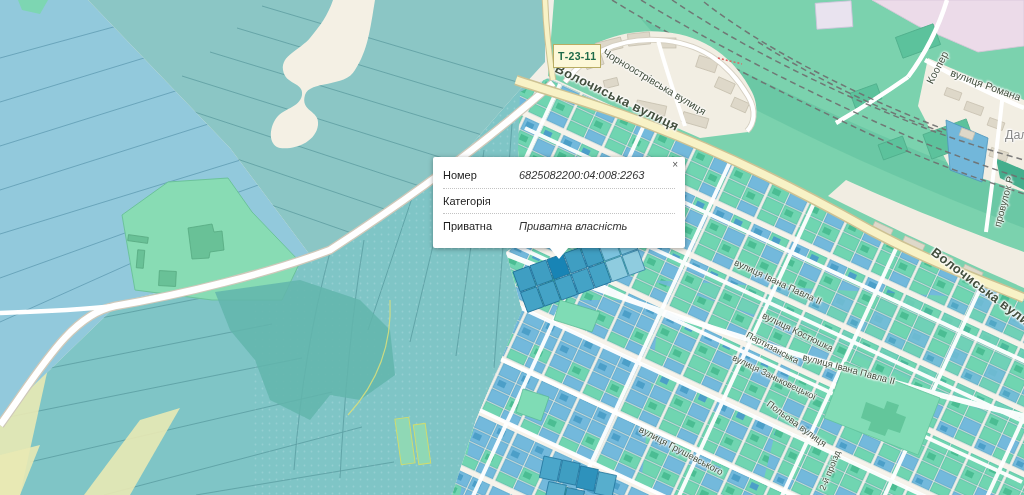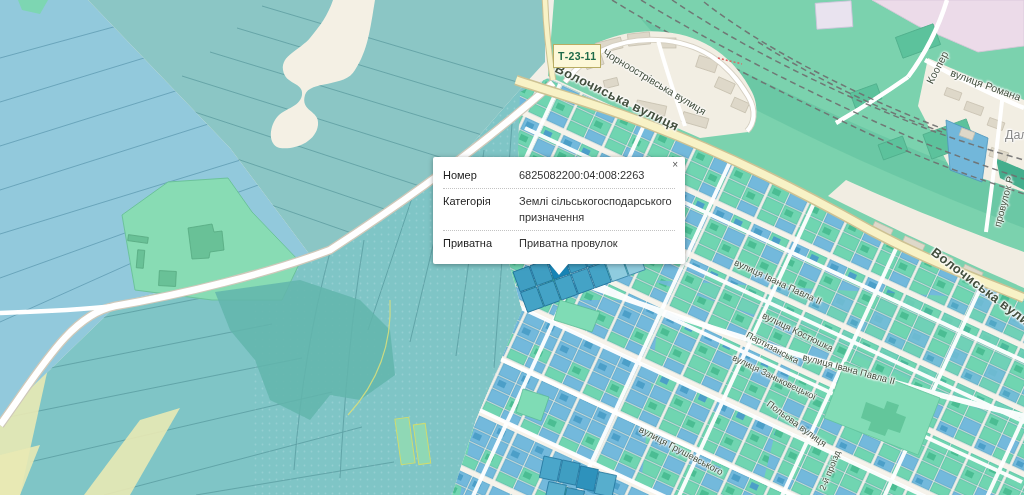--- a/index.html
+++ b/index.html
@@ -44,21 +44,21 @@
     font-size:11px;color:#333;
     z-index:10;box-sizing:border-box;
   }
   .popup .close{
     position:absolute;right:7px;top:3px;
     font-size:10px;color:#555;cursor:pointer;line-height:10px;
   }
   .prow{display:flex;padding:4px 0;}
   .prow + .prow{border-top:1px dotted #c3c3c3;}
   .plabel{width:76px;flex:0 0 76px;font-weight:400;color:#1c1c1c;line-height:1.5;}
-  .pvalue{flex:1;line-height:1.5;color:#333;}
+  .pvalue{flex:1;line-height:1.5;color:#333;font-style:italic;}
   .popup .arrow{
     position:absolute;left:116px;bottom:-11px;width:0;height:0;
     border-left:10px solid transparent;border-right:10px solid transparent;
     border-top:12px solid #fff;
   }
 </style>
 </head>
 <body>
 
 <div class="map">
@@ -368,22 +368,21 @@
 <div class="road-badge">Т-23-11</div>
 
 <div class="popup">
   <span class="close">×</span>
   <div class="prow">
     <div class="plabel">Номер</div>
     <div class="pvalue">6825082200:04:008:2263</div>
   </div>
   <div class="prow">
     <div class="plabel">Категорія</div>
-    <div class="pvalue">Землі сільськогосподарського призначення</div>
   </div>
   <div class="prow">
     <div class="plabel">Приватна</div>
-    <div class="pvalue">Приватна провулок</div>
+    <div class="pvalue">Приватна власність</div>
   </div>
   <div class="arrow"></div>
 </div>
 
 </div>
 
 </body></html>

